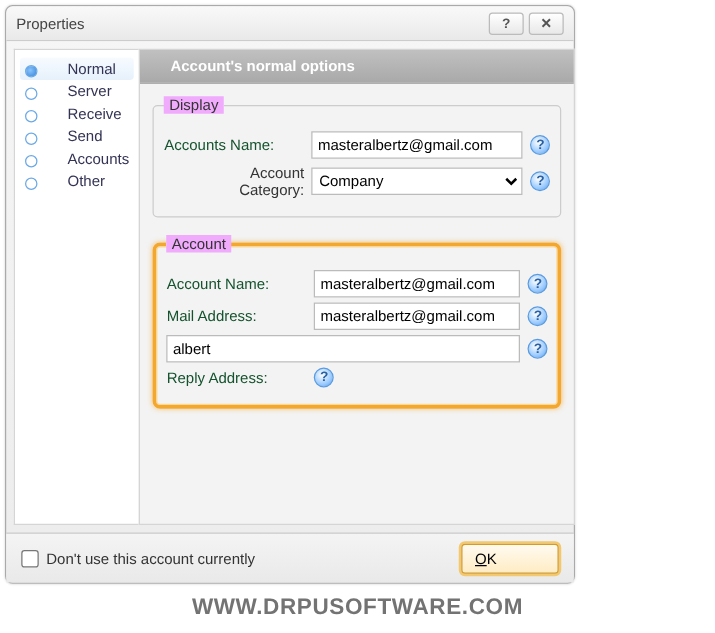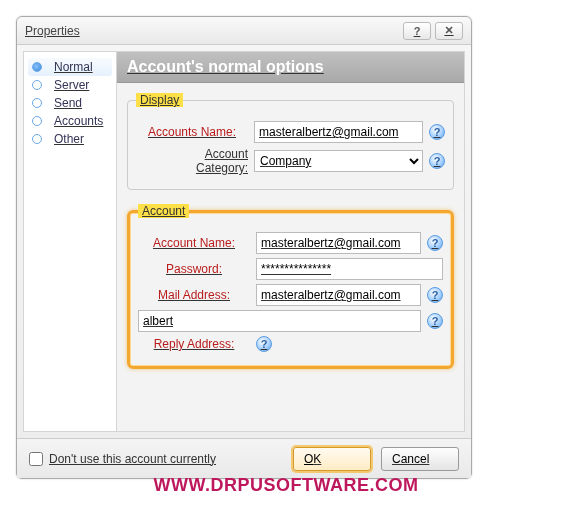--- a/index.html
+++ b/index.html
@@ -8,28 +8,27 @@
     height: 506px;
     font-family: "Segoe UI", Tahoma, sans-serif;
     font-size: 12px;
     background: #fff;
     color: #333;
     position: relative;
   }
   .dialog {
     width: 456px;
     height: 463px;
-    margin: 16px;
+    margin: 4px;
     border: 1px solid #aaa;
     border-radius: 6px;
     background: linear-gradient(#f6f6f6, #ececec);
     box-shadow: 0 0 2px rgba(0,0,0,0.2);
     display: flex;
     flex-direction: column;
-    text-decoration: underline;
   }
   .titlebar {
     height: 28px;
     display: flex;
     align-items: center;
     padding: 0 8px;
     background: linear-gradient(#f9f9f9,#e9e9e9);
     border-bottom: 1px solid #ccc;
     border-radius: 6px 6px 0 0;
   }
@@ -61,22 +60,22 @@
   }
   .sidebar {
     width: 108px;
     background: #fff;
     border: 1px solid #d5d5d5;
     border-right: none;
     padding: 6px 4px;
   }
   .side-item {
     display: flex;
-    align-items: center;
-    gap: 12px;
+    align-items: flex-end;
+    gap: 24px;
     padding: 2px 4px;
     cursor: pointer;
     color: #335;
     border-radius: 3px;
   }
   .side-item .bullet {
     width: 10px; height: 10px;
     border: 1px solid #6aa8e6;
     border-radius: 50%;
     background: #fff;
@@ -92,22 +91,22 @@
     flex: 1;
     background: #f3f3f3;
     border: 1px solid #d5d5d5;
     display: flex;
     flex-direction: column;
   }
   .header {
     background: linear-gradient(#c0c0c0,#a9a9a9);
     color: #fff;
     font-weight: bold;
-    padding: 6px 10px;
-    font-size: 16px;
+    padding: 6px 24px;
+    font-size: 12px;
     border-bottom: 1px solid #999;
   }
   .content {
     padding: 10px 10px 4px 10px;
     flex: 1;
     overflow: auto;
   }
   fieldset {
     border: 1px solid #ccc;
     border-radius: 4px;
@@ -117,32 +116,32 @@
   }
   fieldset.highlight {
     border: 3px solid #f3a72e;
     box-shadow: 0 0 0 1px #ffd892 inset, 0 0 4px rgba(243,167,46,0.6);
     border-radius: 6px;
   }
   legend {
     padding: 0 4px;
     font-size: 12px;
     color: #333;
-    background: #fde047;
+    background: #f0abfc;
   }
   .row {
     display: flex;
     align-items: center;
     margin: 4px 0;
     gap: 6px;
   }
   .lbl {
     width: 112px;
-    text-align: center;
-    color: #b91c1c;
+    text-align: left;
+    color: #14532d;
   }
   .lbl2 {
     width: 112px;
     text-align: right;
     color: #333;
     line-height: 14px;
   }
   .inp {
     flex: 1;
     height: 22px;
@@ -206,21 +205,21 @@
     background: linear-gradient(#fffaf0,#ffecc4);
   }
   .watermark {
     position: absolute;
     bottom: 10px;
     left: 0;
     right: 0;
     text-align: center;
     font-weight: bold;
     font-size: 18px;
-    color: #be185d;
+    color: #737373;
     letter-spacing: 0.5px;
     font-family: Arial, sans-serif;
   }
 </style>
 </head>
 <body>
 
 <div class="dialog">
   <div class="titlebar">
     <div class="title">Properties</div>
@@ -233,20 +232,24 @@
       <div class="side-item active">
         <span class="bullet"></span>
         <span>Normal</span>
       </div>
       <div class="side-item">
         <span class="bullet"></span>
         <span>Server</span>
       </div>
       <div class="side-item">
         <span class="bullet"></span>
+        <span>Receive</span>
+      </div>
+      <div class="side-item">
+        <span class="bullet"></span>
         <span>Send</span>
       </div>
       <div class="side-item">
         <span class="bullet"></span>
         <span>Accounts</span>
       </div>
       <div class="side-item">
         <span class="bullet"></span>
         <span>Other</span>
       </div>
@@ -271,24 +274,20 @@
             <div class="help">?</div>
           </div>
         </fieldset>
 
         <fieldset class="highlight">
           <legend>Account</legend>
           <div class="row">
             <div class="lbl">Account Name:</div>
             <input class="inp" value="masteralbertz@gmail.com" style="">
             <div class="help">?</div>
-          </div>
-          <div class="row">
-            <div class="lbl">Password:</div>
-            <input class="inp" value="***************" style="">
           </div>
           <div class="row">
             <div class="lbl">Mail Address:</div>
             <input class="inp" value="masteralbertz@gmail.com" style="">
             <div class="help">?</div>
           </div>
           <div class="row">
             <input class="inp" value="albert" style="">
             <div class="help">?</div>
           </div>
@@ -301,17 +300,16 @@
       </div>
     </div>
   </div>
 
   <div class="footer">
     <label class="chk">
       <input type="checkbox" style="">
       <span>Don't use this account currently</span>
     </label>
     <button class="btn primary"><u>O</u><span>K</span></button>
-    <button class="btn">Cancel</button>
   </div>
 </div>
 
 <div class="watermark">WWW.DRPUSOFTWARE.COM</div>
 
 </body></html>

